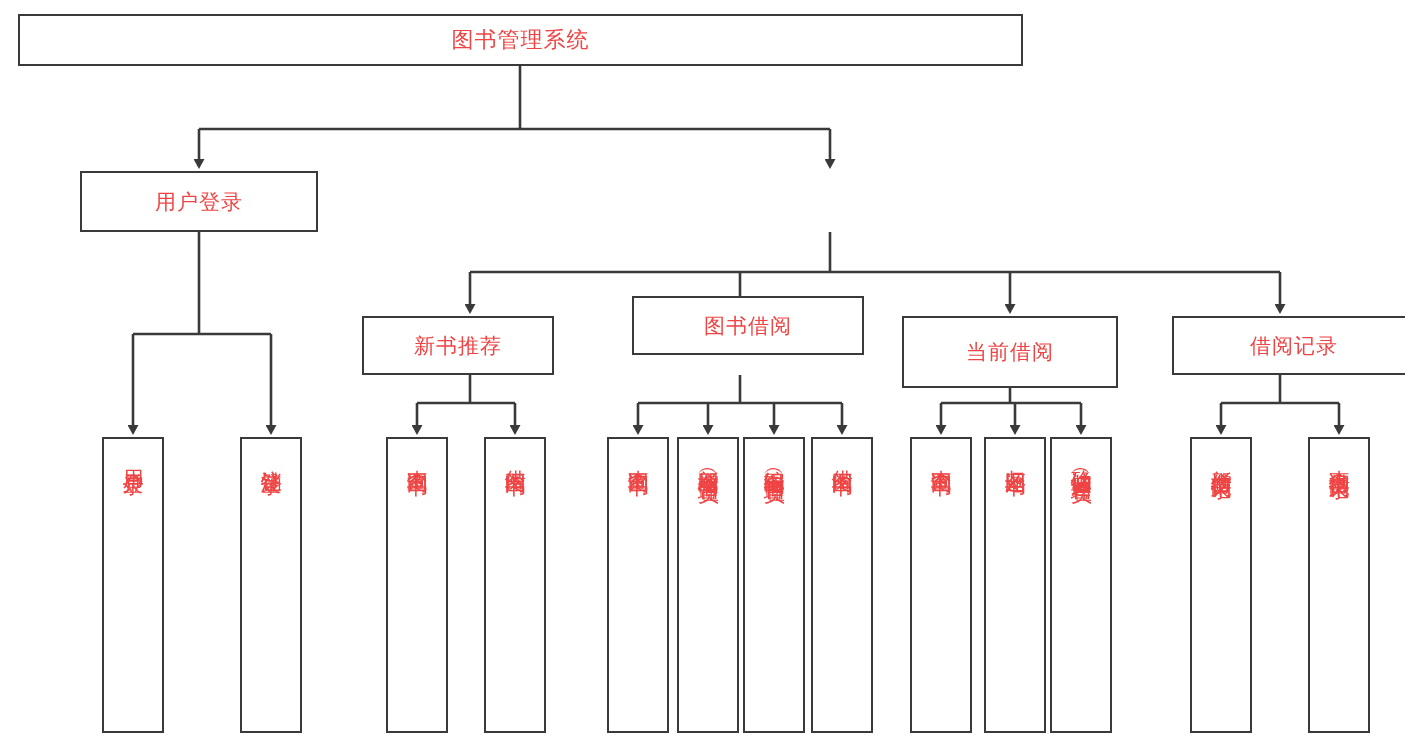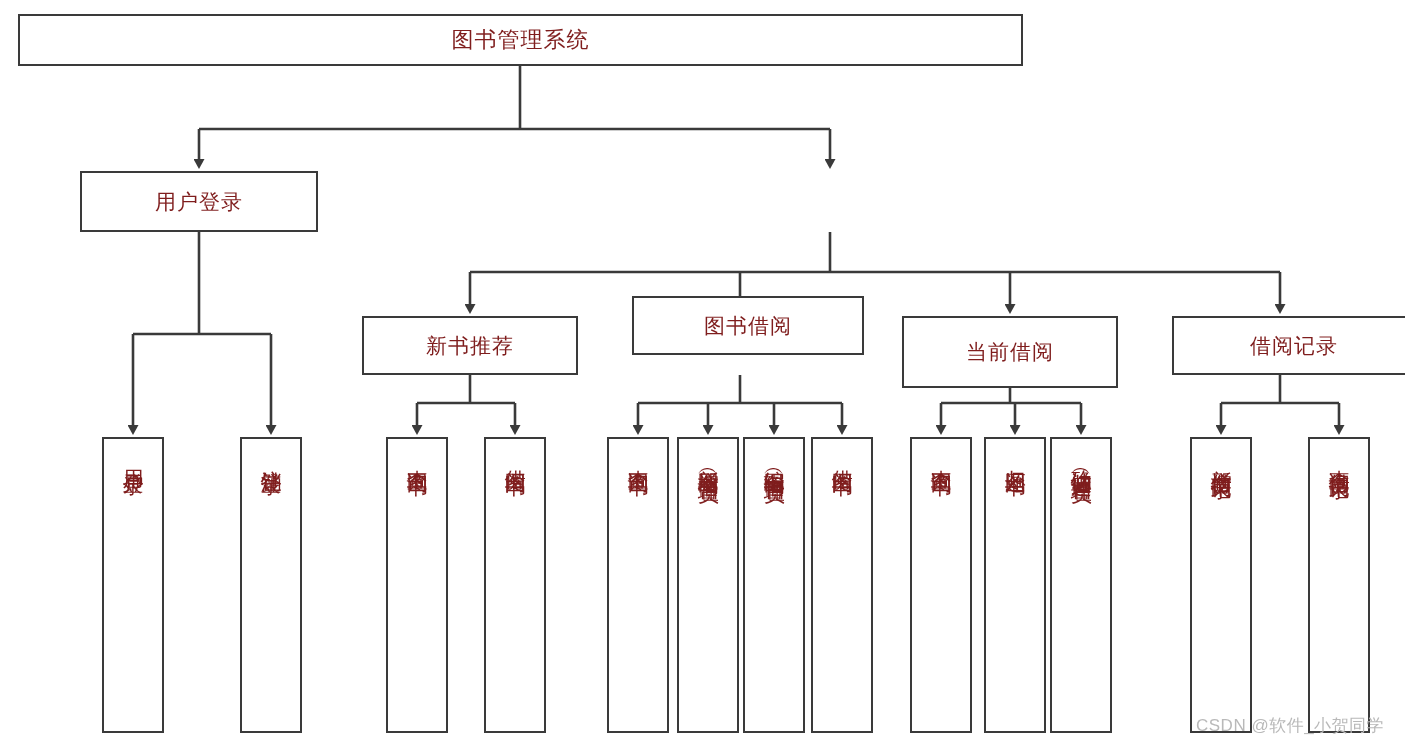--- a/index.html
+++ b/index.html
@@ -25,21 +25,21 @@
     height: 747px;
   }
   .node {
     position: absolute;
     box-sizing: border-box;
     border: 2px solid #3a3a3a;
     background: #ffffff;
     display: flex;
     align-items: center;
     justify-content: center;
-    color: #7f1d1d;
+    color: #ef4444;
   }
   .node.horiz {
     font-size: 21px;
     letter-spacing: 1px;
   }
   .node.vert {
     font-size: 21px;
     letter-spacing: 2px;
     padding-top: 14px;
     align-items: flex-start;
@@ -118,21 +118,21 @@
   </svg>
 
   <div class="node horiz root" style="left:18px; top:14px; width:1005px; height:52px;">
     <span>图书管理系统</span>
   </div>
 
   <div class="node horiz" style="left:80px; top:171px; width:238px; height:61px;">
     <span>用户登录</span>
   </div>
 
-  <div class="node horiz" style="left:362px; top:316px; width:216px; height:59px;">
+  <div class="node horiz" style="left:362px; top:316px; width:192px; height:59px;">
     <span>新书推荐</span>
   </div>
   <div class="node horiz" style="left:632px; top:296px; width:232px; height:59px;">
     <span>图书借阅</span>
   </div>
   <div class="node horiz" style="left:902px; top:316px; width:216px; height:72px;">
     <span>当前借阅</span>
   </div>
   <div class="node horiz" style="left:1172px; top:316px; width:244px; height:59px;">
     <span>借阅记录</span>
@@ -171,15 +171,14 @@
   <div class="node vert" style="left:1050px; top:437px; width:62px; height:296px;">
     <span class="vtext">确认归还（管理员）</span>
   </div>
   <div class="node vert" style="left:1190px; top:437px; width:62px; height:296px;">
     <span class="vtext">新增借阅记录</span>
   </div>
   <div class="node vert" style="left:1308px; top:437px; width:62px; height:296px;">
     <span class="vtext">查询借阅记录</span>
   </div>
 
-  <div class="watermark" style="left:1196px; top:714px;">CSDN @软件_小贺同学</div>
 
 </div>
 
 </body></html>

